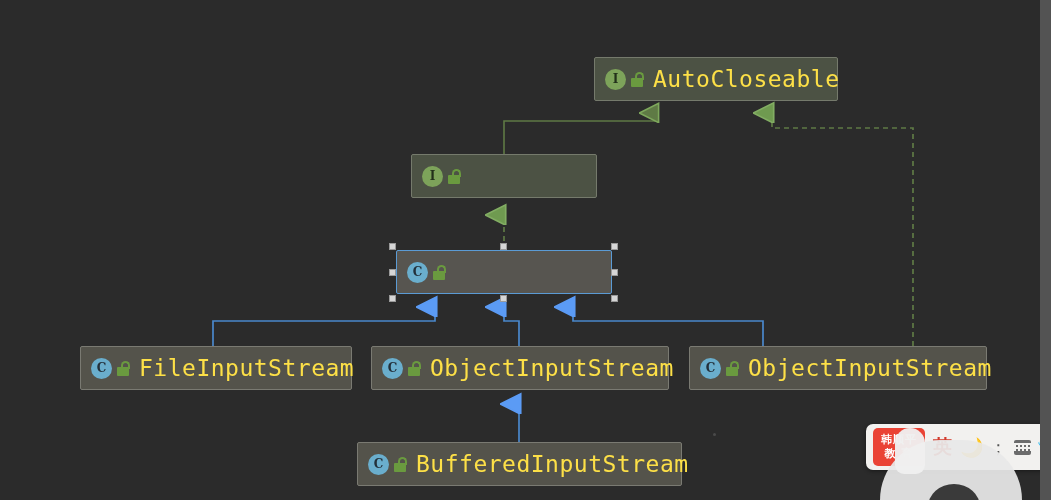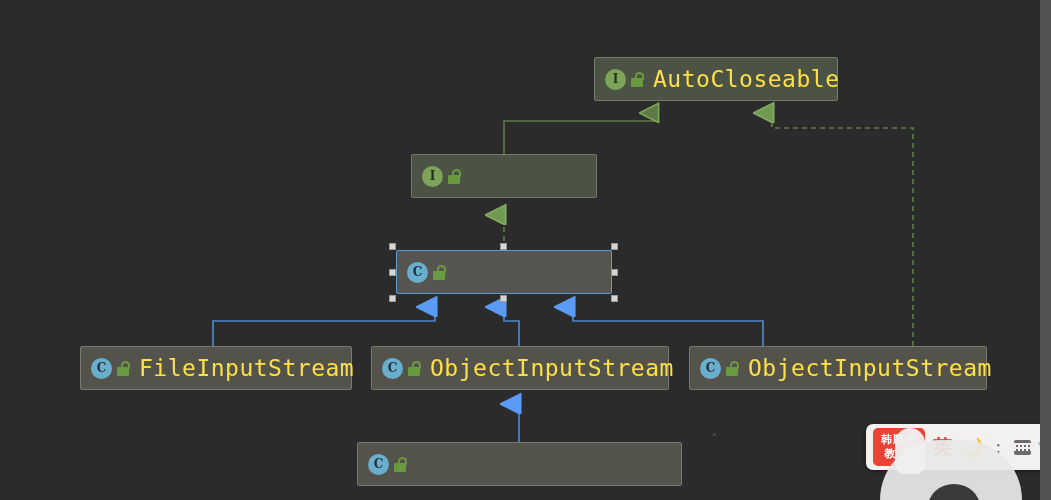--- a/index.html
+++ b/index.html
@@ -276,20 +276,21 @@
     </span>
     <span class="node-label">ObjectInputStream</span>
   </div>
 
   <div class="node" style="left:357px; top:442px; width:325px;">
     <span class="ico-class">C</span>
     <span class="ico-lock">
       <i class="shackle"></i>
         <i class="body"></i>
     </span>
+    <span class="node-label">BufferedInputStream</span>
   </div>
 
   <div class="dot-artifact"></div>
 
   <div class="ime-bar">
     <div class="ime-logo">
       <span>韩顺平</span>
       <span>教 育</span>
     </div>
     <div class="ime-item ime-cn">英</div>

